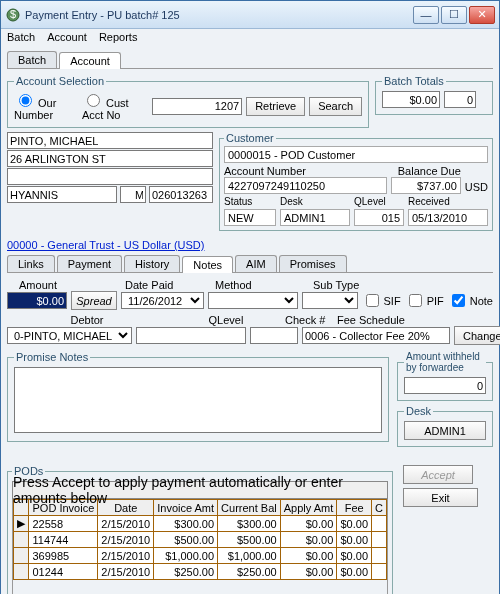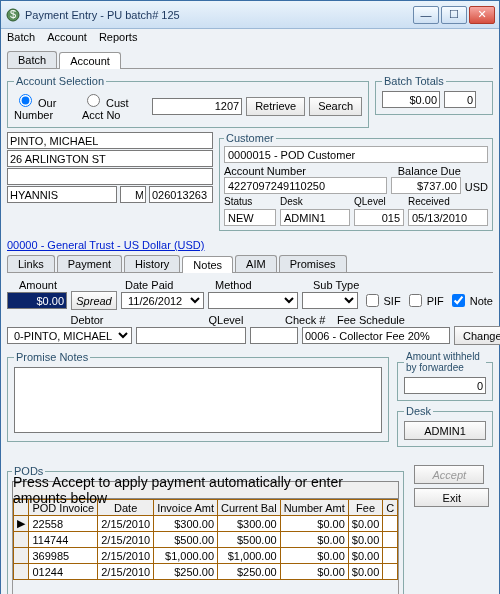--- a/index.html
+++ b/index.html
@@ -231,21 +231,21 @@
         <div class="podhead">Press Accept to apply payment automatically or enter amounts below</div>
         <div class="scrollx" style="height:110px; border:1px solid #999; border-top:none;">
           <table class="pod">
             <tbody>
                 <tr>
               <th class="rowmark"></th>
               <th style="width:72px;">POD Invoice</th>
               <th style="width:56px;">Date</th>
               <th style="width:64px;">Invoice Amt</th>
               <th style="width:64px;">Current Bal</th>
-              <th style="width:56px;">Number Amt</th>
+              <th style="width:56px;">Apply Amt</th>
               <th style="width:46px;">Fee</th>
               <th style="width:12px;">C</th>
             </tr>
             <tr>
               <td class="rowmark">▶</td>
               <td>22558</td>
                   <td>2/15/2010</td>
               <td class="num">$300.00</td>
                   <td class="num">$300.00</td>
               <td class="num">$0.00</td>

